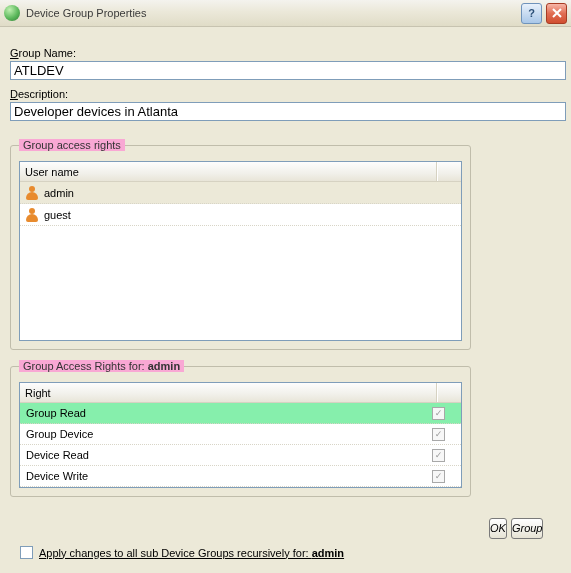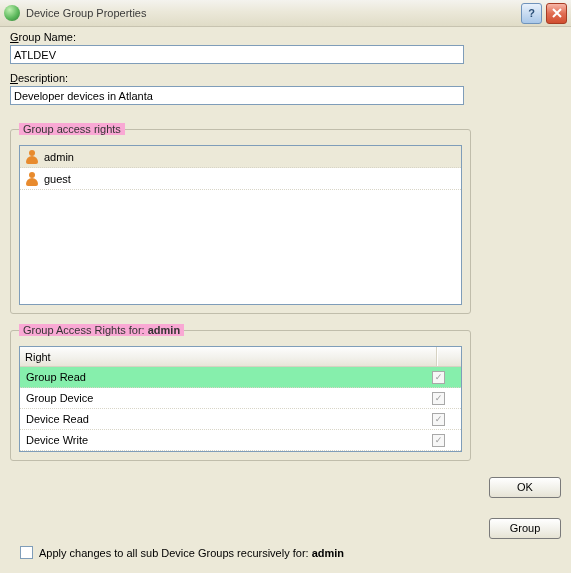--- a/index.html
+++ b/index.html
@@ -40,35 +40,35 @@
   }
   .tbtn.help {
     background: linear-gradient(to bottom,#e8f1fb,#a9c7e8);
     border-color:#6f93bb; color:#2b4f77;
   }
   .tbtn.close {
     background: linear-gradient(to bottom,#f7b7a8,#e06d52 50%,#d14e30);
     border-color:#a73c23; color:#fff;
   }
   .content {
-    padding: 4px 10px 0 10px;
+    padding: 20px 10px 0 10px;
     height: calc(100% - 27px);
     background:#ece9d8;
     position: relative;
   }
   .field-label { margin-bottom: 2px; color:#000; }
   .field-label .u { text-decoration: underline; }
   .field-input {
-    width: 454px;
+    width: 556px;
     height: 19px;
     background:#fff;
     border:1px solid #7f9db9;
     padding: 1px 3px;
     font-family: inherit;
-    font-size: 11px;
+    font-size: 13px;
     margin-bottom: 8px;
   }
   fieldset {
     border:1px solid #c0bdab;
     border-radius:3px;
     margin: 10px 0 6px 0;
     padding: 10px 8px 8px 8px;
     position: relative;
     width: 461px;
   }
@@ -128,35 +128,35 @@
     border:1px solid #a8a8a8;
     background:#f7f7f7;
     display:flex;align-items:center;justify-content:center;
     font-size:9px; color:#9a9a9a;
     margin-right: 10px;
   }
   .buttons {
     position:absolute;
     right:10px; bottom:34px;
     width:72px;
-    display:flex; flex-direction:column; gap:20px;
+    display:flex; flex-direction:row; gap:4px;font-style:italic;
   }
   .btn {
     height:21px;
     border:1px solid #7a7a7a;
     border-radius:3px;
     background:linear-gradient(to bottom,#ffffff,#f0efe7 60%,#e6e3d4);
     text-align:center;
     line-height:19px;
     cursor:default;
   }
   .apply-row {
     position:absolute;
     left:20px; bottom:14px;
-    display:flex; align-items:center; gap:6px;
+    display:flex; align-items:center; gap:6px;text-decoration:underline;
   }
   .apply-check {
     width:13px;height:13px;
     border:1px solid #7f9db9;
     background:#fff;
   }
   .bold { font-weight:bold; }
 </style>
 </head>
 <body>
@@ -178,20 +178,25 @@
 
   <div class="field-label"><span class="u">G</span><span></span>roup Name:</div>
   <input class="field-input" type="text" value="ATLDEV" style="">
 
   <div class="field-label"><span class="u">D</span>escription:</div>
   <input class="field-input" type="text" value="Developer devices in Atlanta" style="">
 
   <fieldset>
     <legend>Group access rights</legend>
     <div class="listbox">
+      <div class="listhead">
+        <span>User name</span>
+        <div class="sep"></div>
+          <div class="endcap"></div>
+      </div>
       <div class="user-rows" id="user-rows">
           <div class="user-row selected">
             <div class="user-icon">
               <div class="head"></div>
               <div class="body"></div>
             </div>
             <span>admin</span>
           </div>
           <div class="user-row">
             <div class="user-icon">

